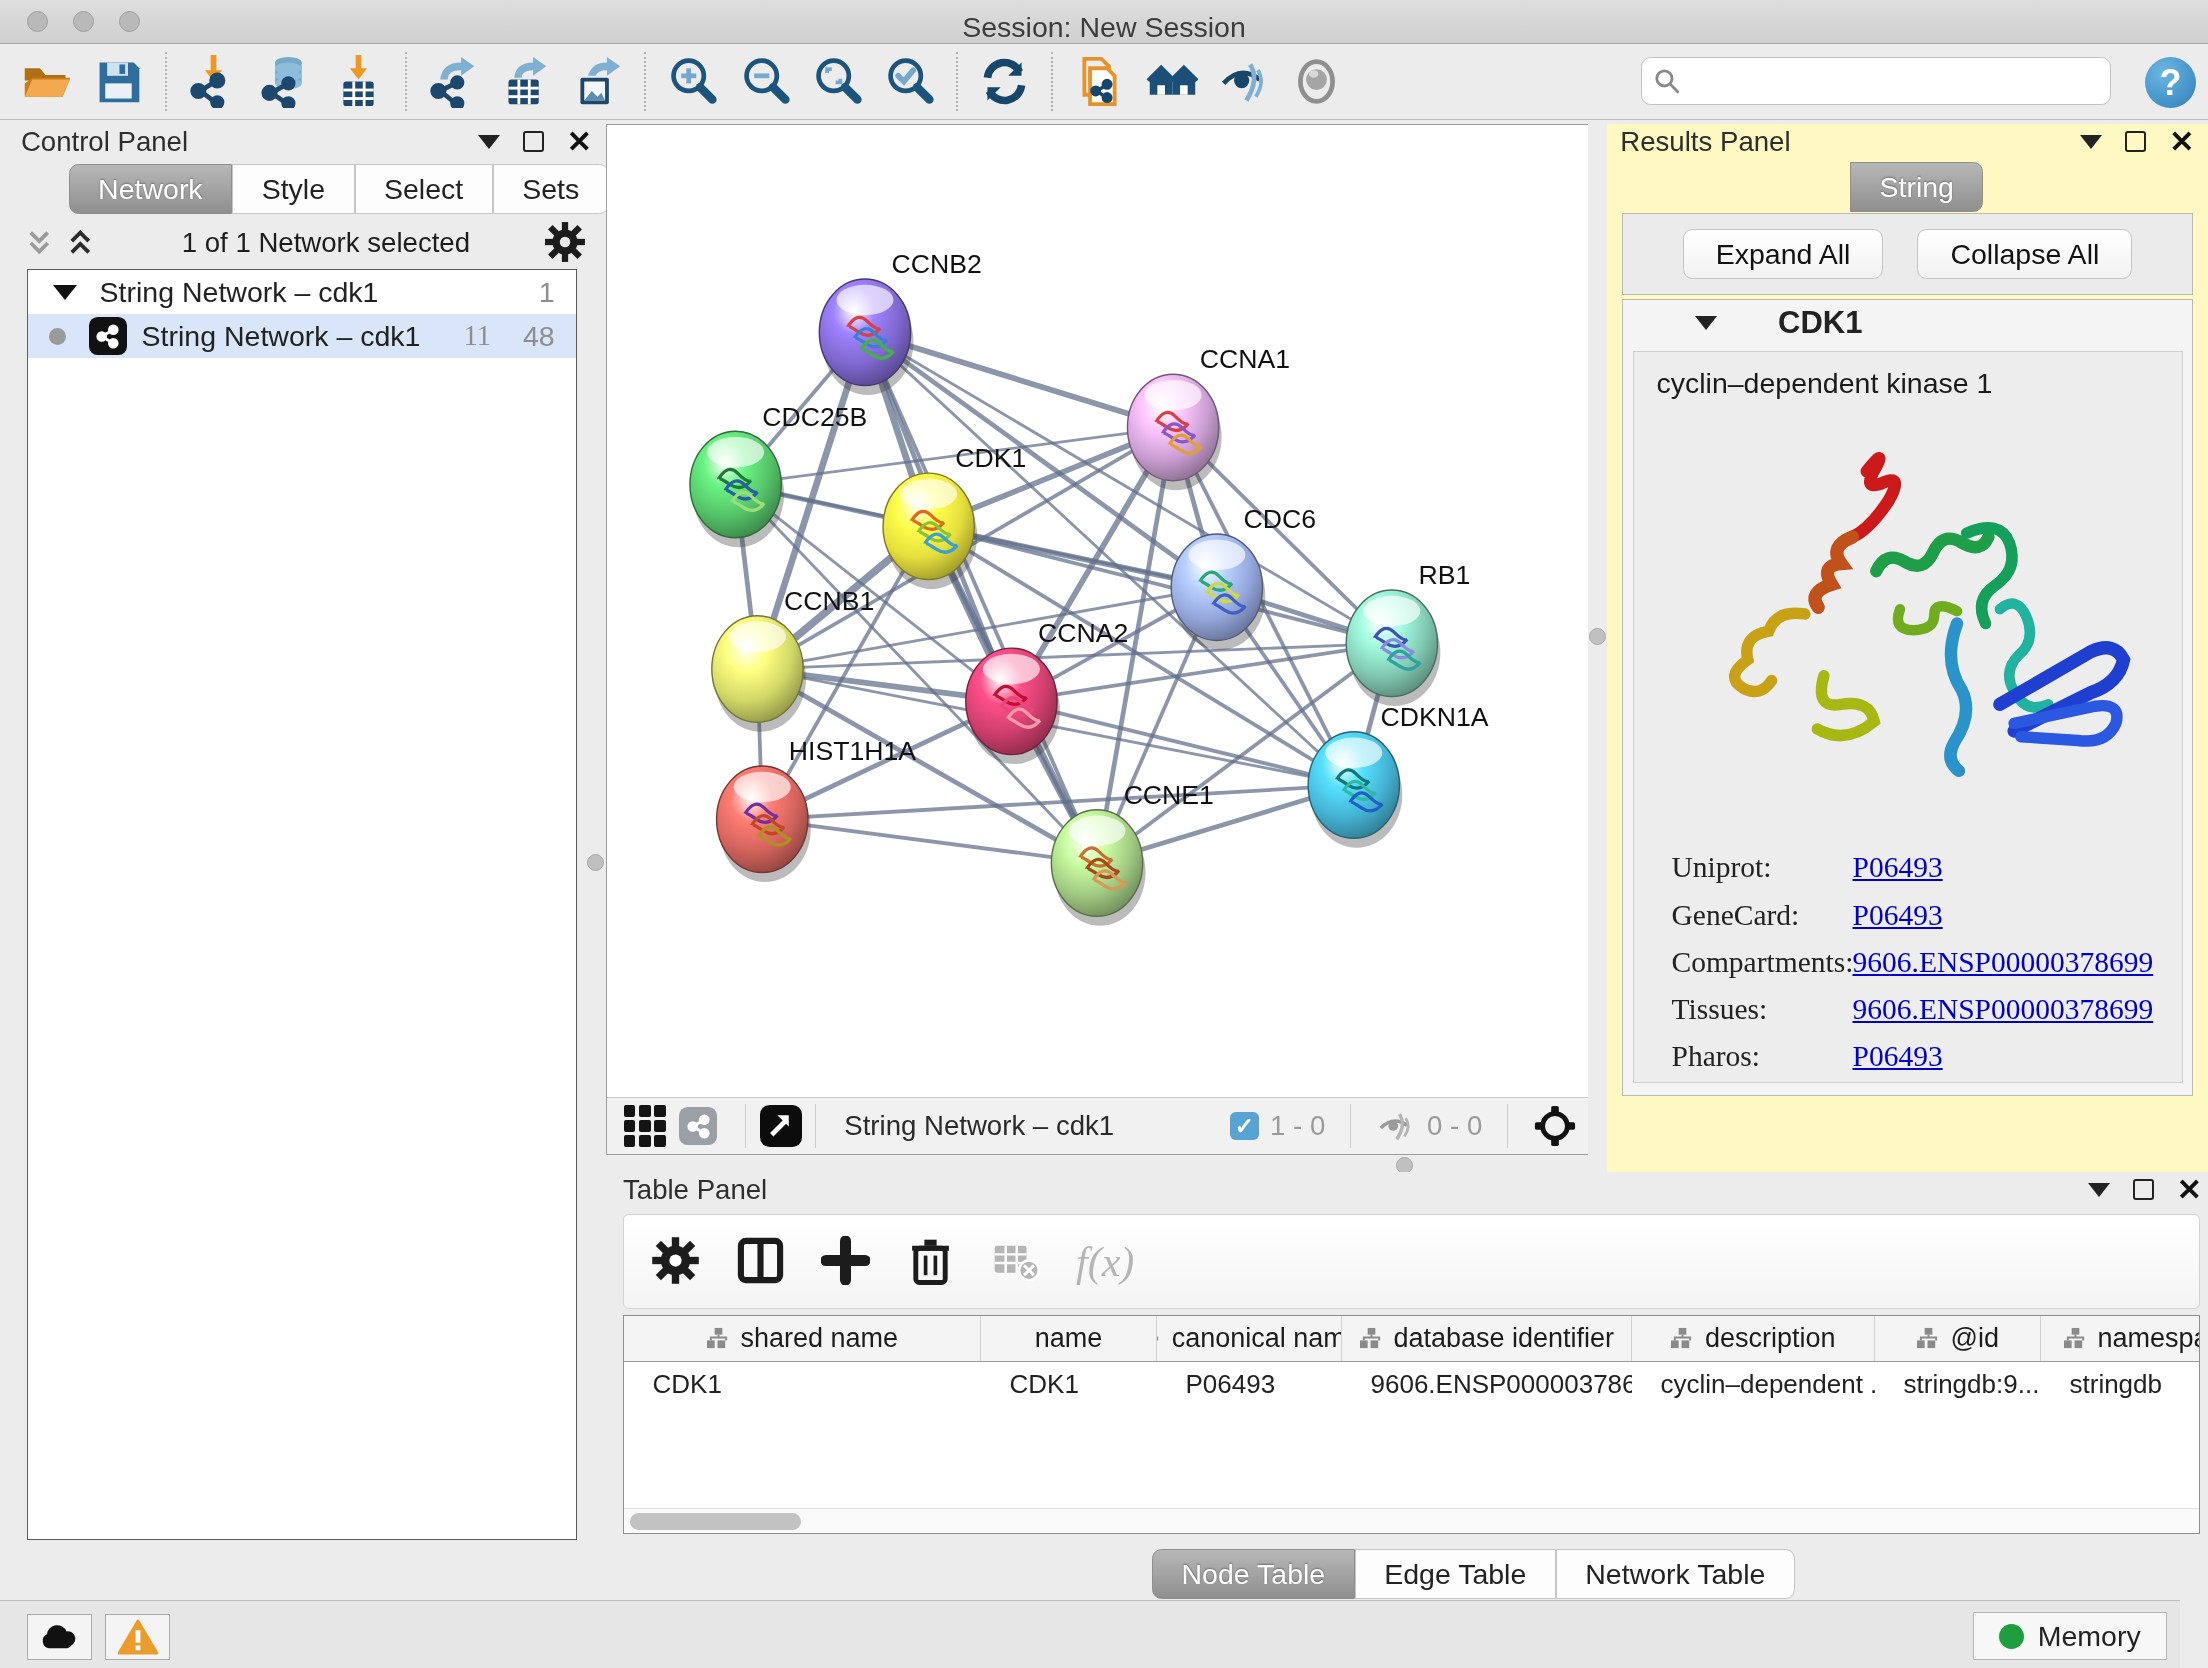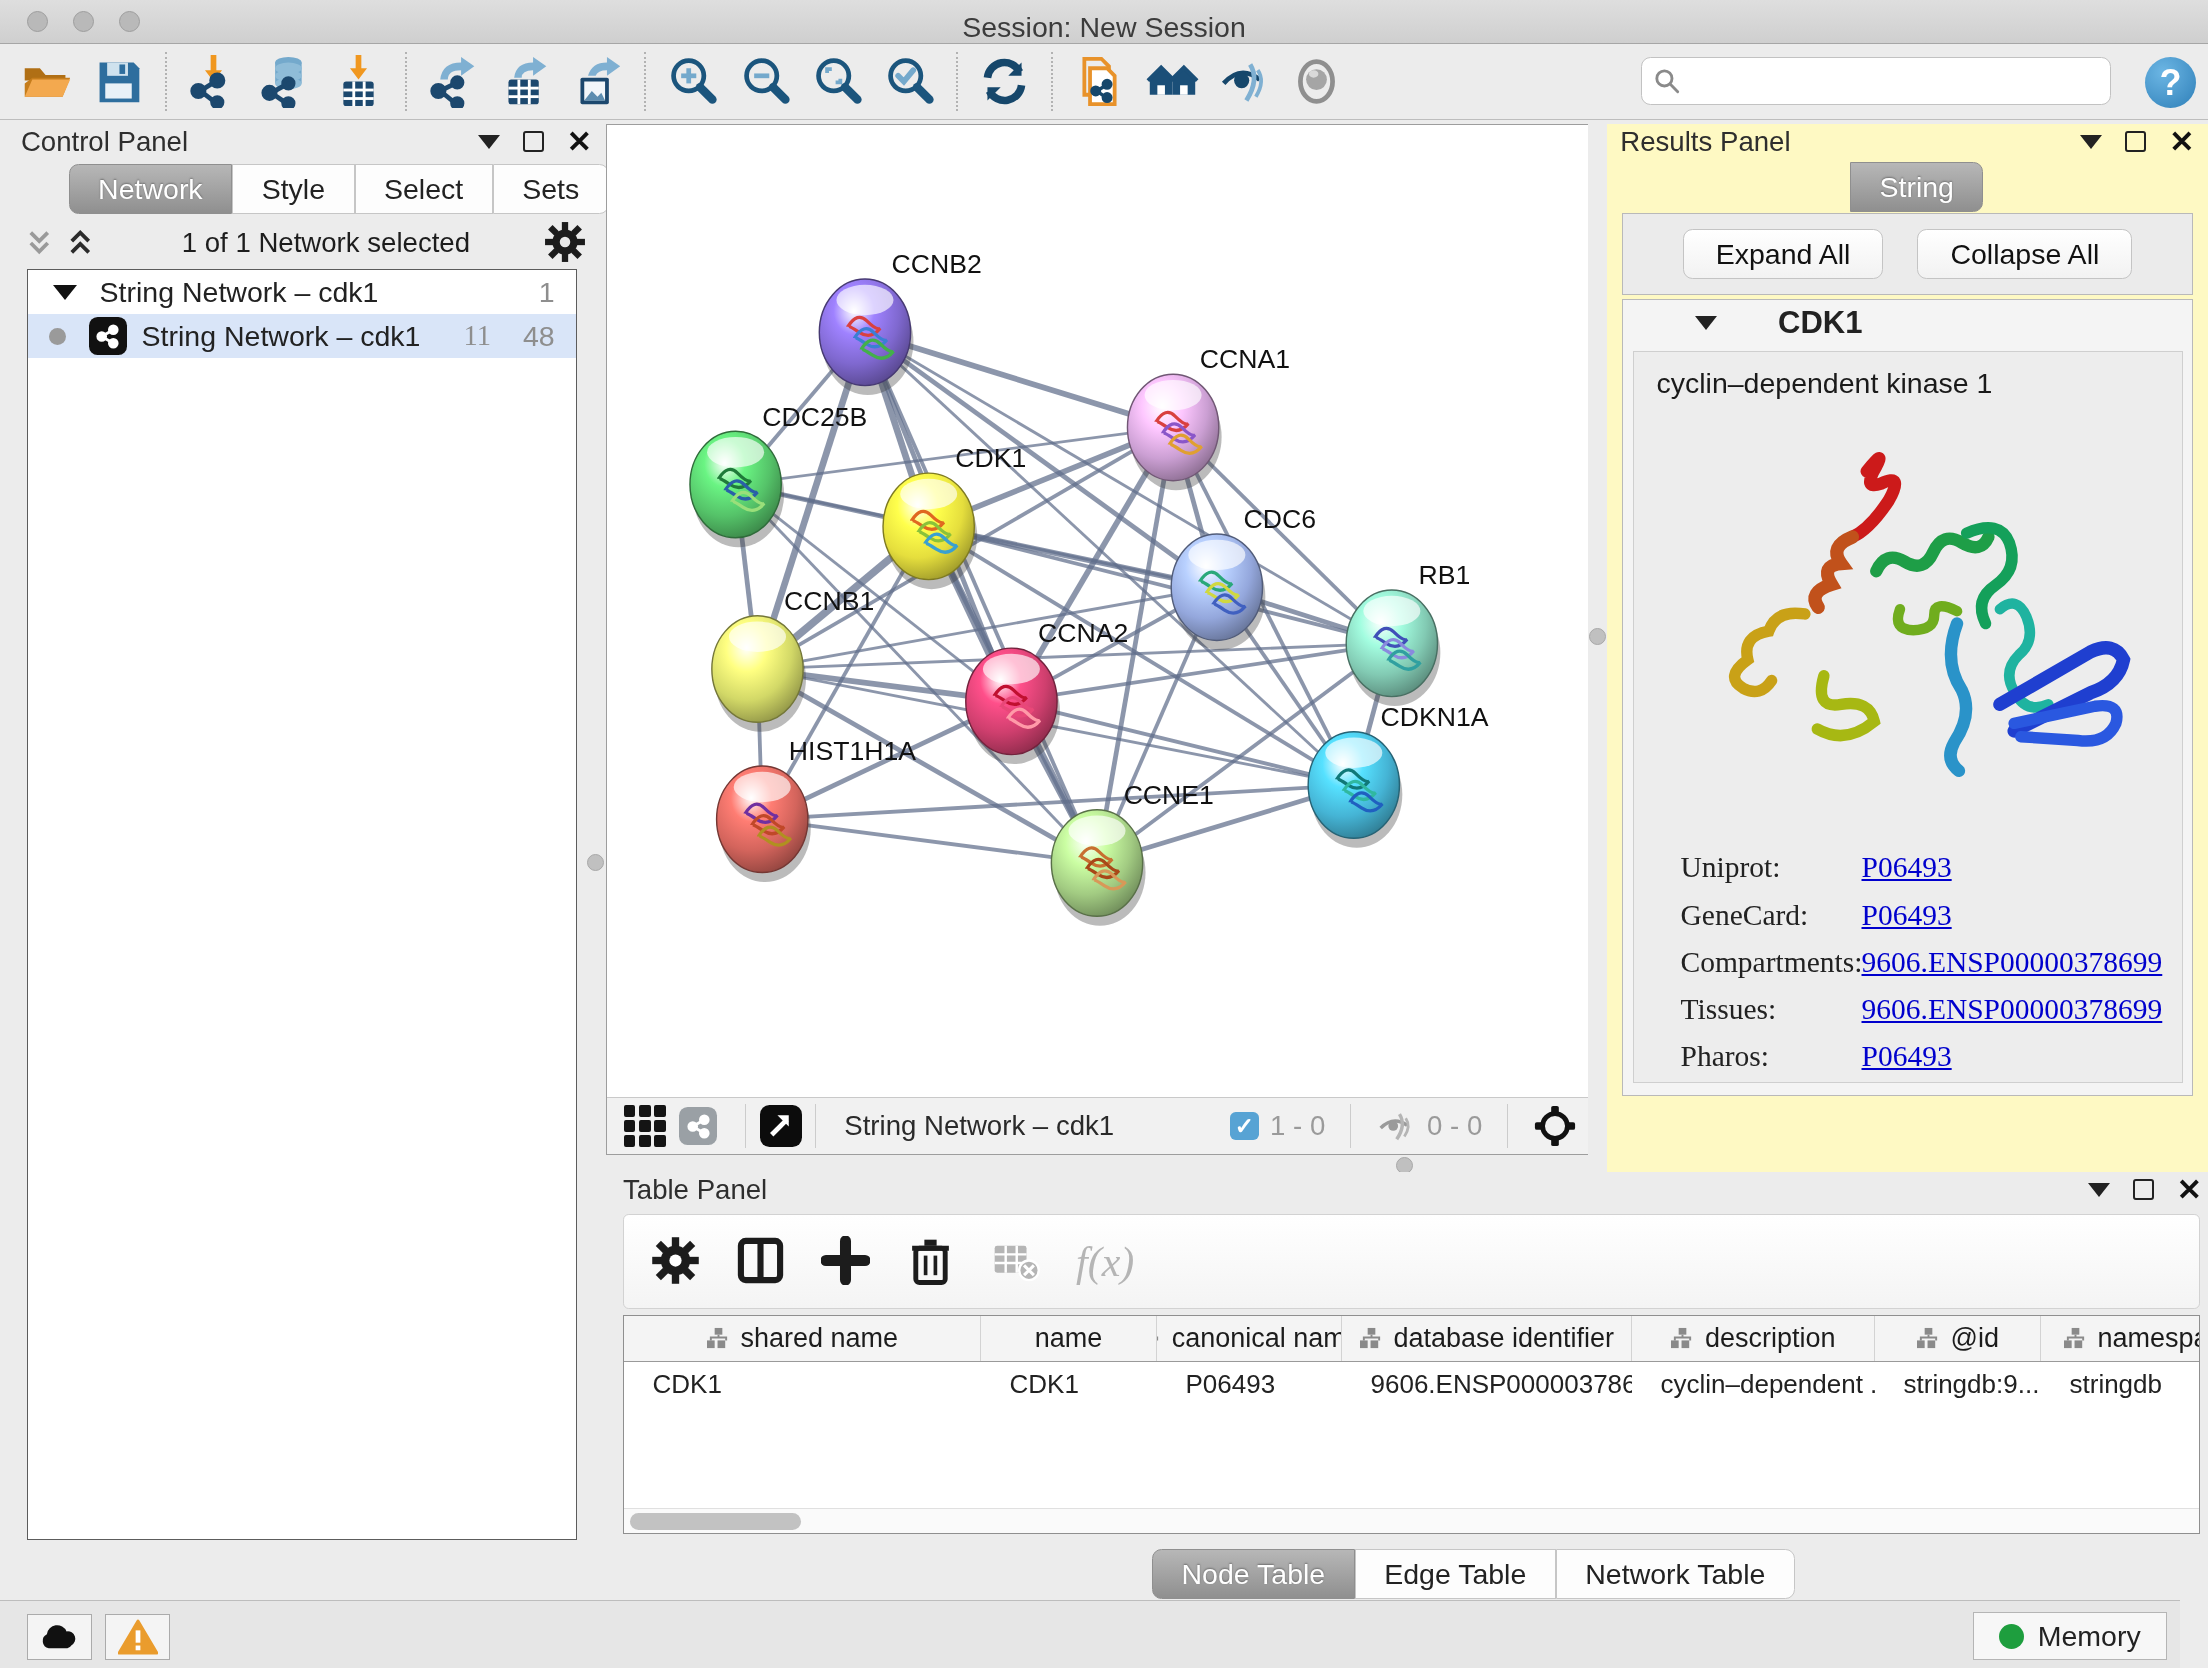--- a/index.html
+++ b/index.html
@@ -92,21 +92,21 @@
   .rp-box2 { position:absolute; left:15px; top:175px; width:571px; height:797px; border:1.9px solid #b9b9b9; background:#f4f4f4; }
   .gene-head { height:46px; display:flex; align-items:center; }
   .gene-head .tri-down { margin-left:72px; }
   .gene-name { font-size:31px; font-weight:bold; margin-left:61px; }
   .gene-inner { position:absolute; left:9.5px; top:51px; width:550px; height:732px; background:#ededed; border:1.9px solid #cfcfcf; }
   .gene-desc { font-size:28.5px; color:#1a1a1a; padding:15px 0 0 23px; }
   .protein-fig { position:absolute; left:28.5px; top:67px; width:495px; height:409px; }
   .xlinks { position:absolute; left:27px; top:485px; font-family:"Liberation Serif",serif; }
   .xl-head { font-size:31px; font-weight:bold; }
   .xl-row { display:flex; font-size:29.5px; margin-top:14.3px; }
-  .xl-label { width:181px; margin-left:20px; }
+  .xl-label { width:181px; margin-left:11px; }
   .xl-link { color:#0000cd; text-decoration:underline; }
 
   
   .table-panel { position:absolute; left:606px; top:1172px; width:1603px; height:428px; background:#ececec; }
   .tp-header { position:absolute; left:17px; top:1.9px; width:1579px; }
   .tp-toolbar { position:absolute; left:17px; top:42px; width:1577px; height:95px;
     background:linear-gradient(#ffffff,#f4f4f4); border:1.9px solid #d2d2d2; border-radius:5.7px;
     display:flex; align-items:center; gap:36px; padding-left:27px; }
   .tp-toolbar svg { width:49px; height:49px; }
   .fx { font-family:"Liberation Serif",serif; font-style:italic; font-size:42px; color:#b5b5b5; }

